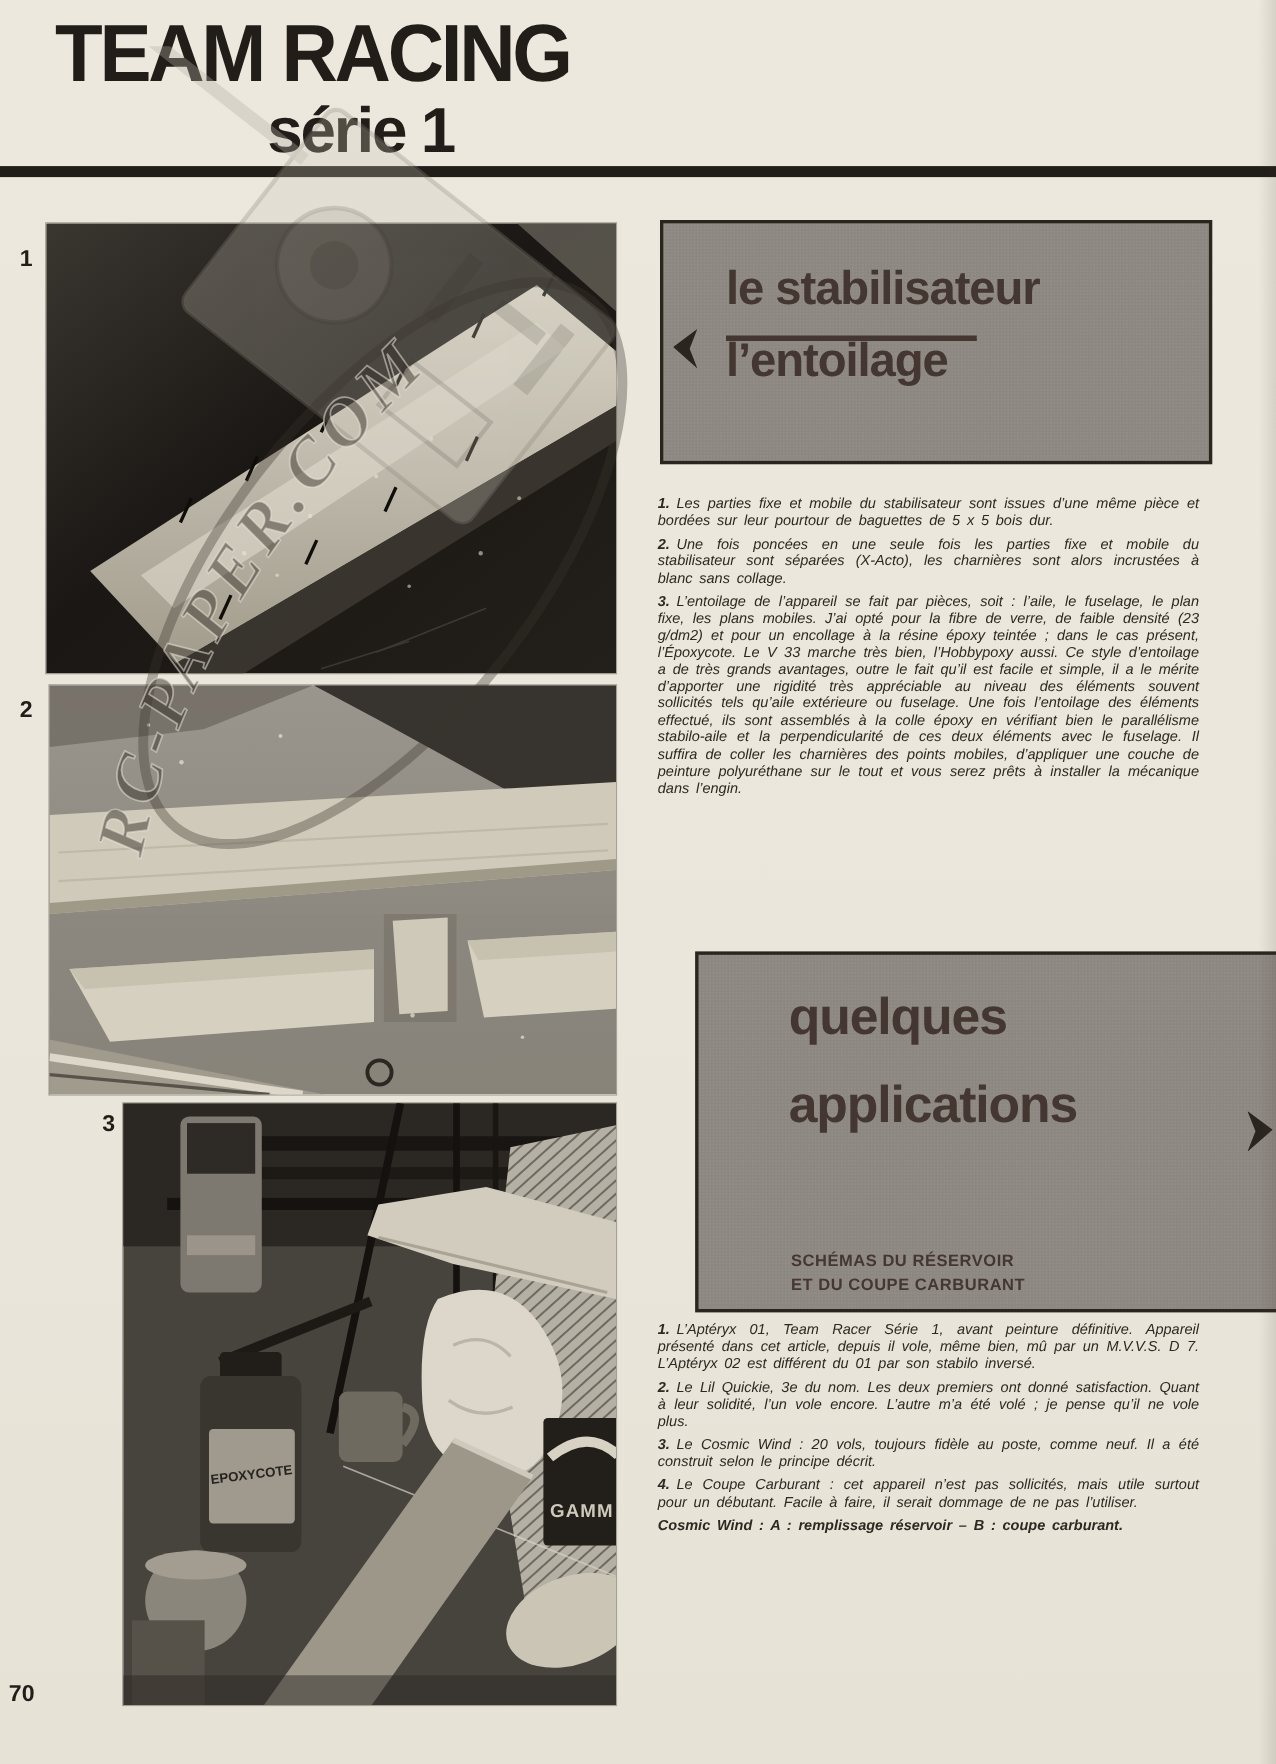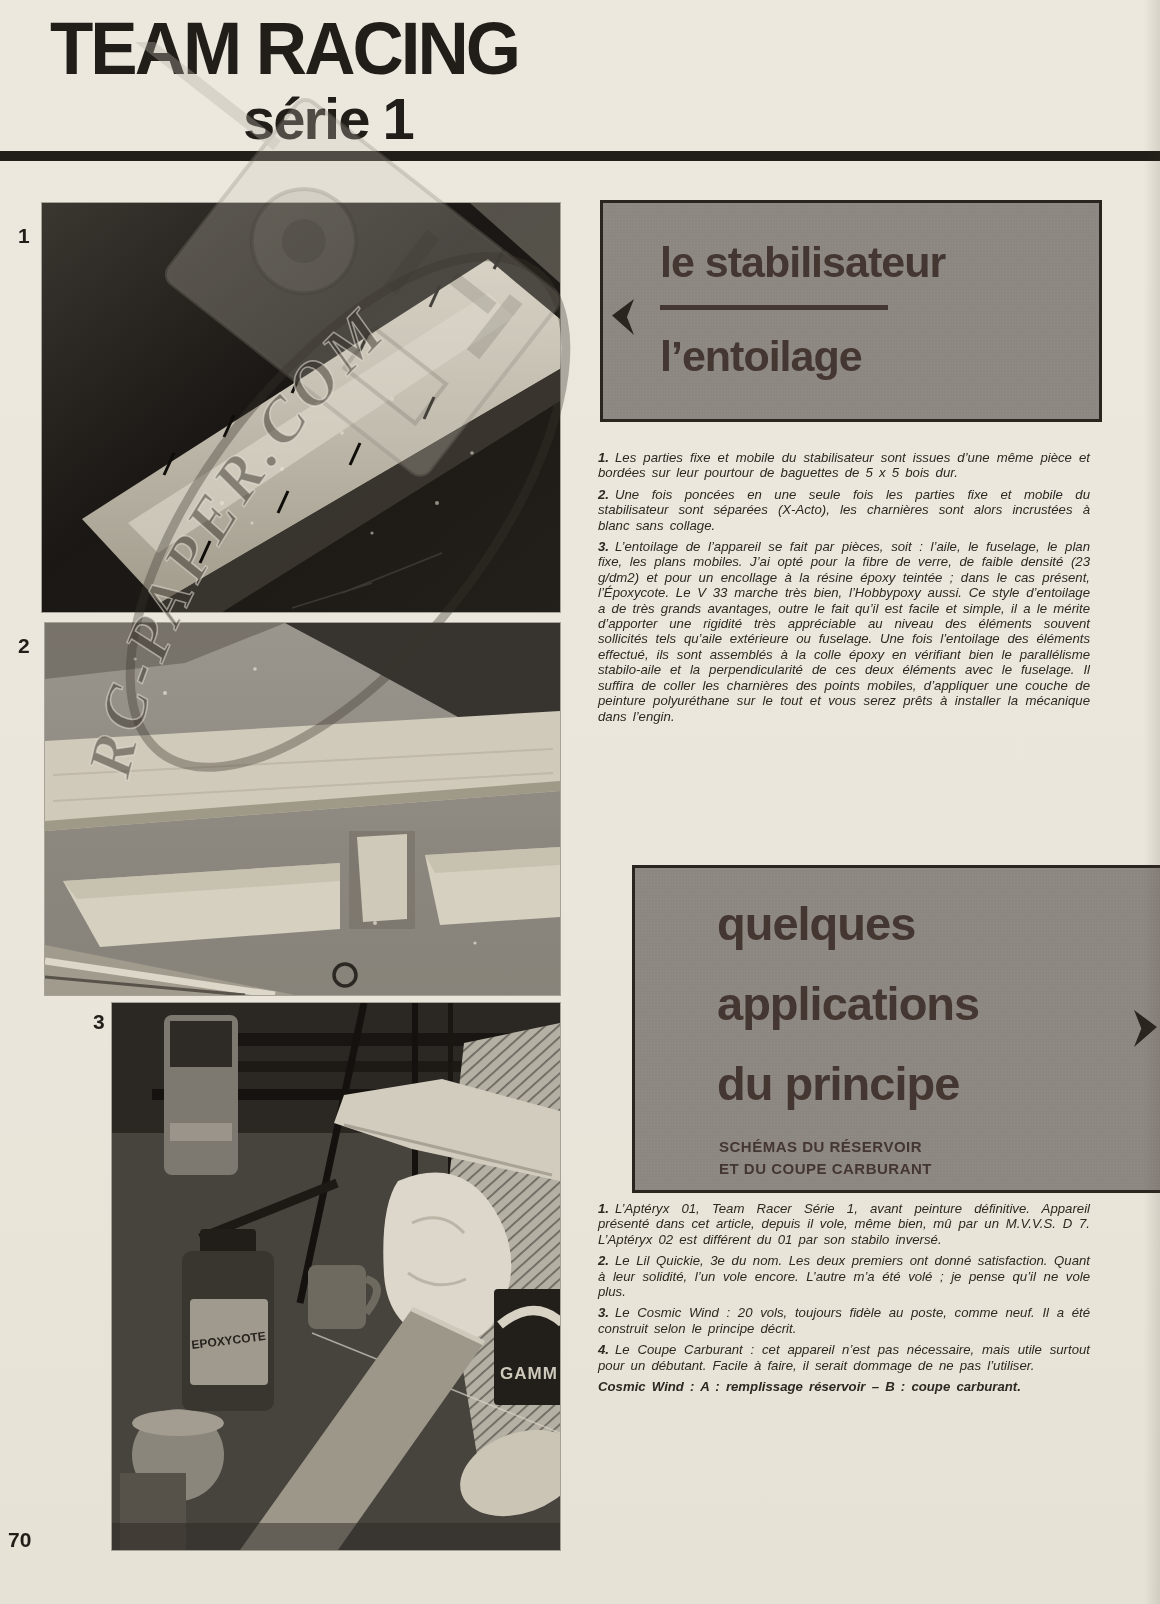--- a/index.html
+++ b/index.html
@@ -58,21 +58,21 @@
     position:absolute;background:var(--box_bg);
     border:3px solid var(--box_border);box-sizing:border-box;z-index:2;
     background-image:radial-gradient(rgba(255,255,255,0.06) 1px,transparent 1px);
     background-size:3px 3px;
   }
   .callout1{left:600px;top:200px;width:502px;height:222px;padding-left:44px;}
   .callout2{left:600px;top:865px;width:539px;height:328px;margin-left:32px;}
   .co-line{position:absolute;color:var(--box_ink);font-weight:bold;line-height:1;letter-spacing:-1px;}
   .c1-l1{left:57px;top:38px;font-size:43px;}
   .c1-ul{position:absolute;left:57px;top:102px;width:228px;height:5px;background:var(--box_ink);}
-  .c1-l2{left:57px;top:132px;font-size:43px;text-align:center;}
+  .c1-l2{left:57px;top:104px;font-size:43px;text-align:center;}
   .c2-l1{left:82px;top:32px;font-size:47px;}
   .c2-l2{left:82px;top:112px;font-size:47px;}
   .c2-l3{left:82px;top:192px;font-size:47px;}
   .c2-sub{position:absolute;left:84px;top:268px;font-size:15px;font-weight:bold;
     letter-spacing:0.5px;color:var(--box_ink);line-height:22px;}
   .arrow{position:absolute;background:var(--box_border);}
   .arrow-left{left:9px;top:96px;width:22px;height:36px;
     clip-path:polygon(100% 0%,0% 46%,100% 100%,68% 50%);}
   .arrow-right{right:11px;top:142px;width:23px;height:37px;
     clip-path:polygon(0% 0%,100% 46%,0% 100%,32% 50%);}
@@ -255,33 +255,32 @@
 
   <section class="textcol textcol1">
     <p><b>1.</b><span>Les parties fixe et mobile du stabilisateur sont issues d’une même pièce et bordées sur leur pourtour de baguettes de 5 x 5 bois dur.</span></p>
     <p><b>2.</b><span>Une fois poncées en une seule fois les parties fixe et mobile du stabilisateur sont séparées (X-Acto), les charnières sont alors incrustées à blanc sans collage.</span></p>
     <p><b>3.</b><span>L’entoilage de l’appareil se fait par pièces, soit : l’aile, le fuselage, le plan fixe, les plans mobiles. J’ai opté pour la fibre de verre, de faible densité (23 g/dm2) et pour un encollage à la résine époxy teintée ; dans le cas présent, l’Époxycote. Le V 33 marche très bien, l’Hobbypoxy aussi. Ce style d’entoilage a de très grands avantages, outre le fait qu’il est facile et simple, il a le mérite d’apporter une rigidité très appréciable au niveau des éléments souvent sollicités tels qu’aile extérieure ou fuselage. Une fois l’entoilage des éléments effectué, ils sont assemblés à la colle époxy en vérifiant bien le parallélisme stabilo-aile et la perpendicularité de ces deux éléments avec le fuselage. Il suffira de coller les charnières des points mobiles, d’appliquer une couche de peinture polyuréthane sur le tout et vous serez prêts à installer la mécanique dans l’engin.</span></p>
   </section>
 
   <section class="callout callout2">
     <div class="co-line c2-l1">quelques</div>
     <div class="co-line c2-l2">applications</div>
-    <div class="co-line c2-l3">du principe</div>
     <div class="c2-sub">
       <div>SCHÉMAS DU RÉSERVOIR</div>
       <div>ET DU COUPE CARBURANT</div>
     </div>
     <span class="arrow arrow-right"></span>
   </section>
 
   <section class="textcol textcol2">
     <p><b>1.</b><span>L’Aptéryx 01, Team Racer Série 1, avant peinture définitive. Appareil présenté dans cet article, depuis il vole, même bien, mû par un M.V.V.S. D 7. L’Aptéryx 02 est différent du 01 par son stabilo inversé.</span></p>
     <p><b>2.</b><span>Le Lil Quickie, 3e du nom. Les deux premiers ont donné satisfaction. Quant à leur solidité, l’un vole encore. L’autre m’a été volé ; je pense qu’il ne vole plus.</span></p>
     <p><b>3.</b><span>Le Cosmic Wind : 20 vols, toujours fidèle au poste, comme neuf. Il a été construit selon le principe décrit.</span></p>
-    <p><b>4.</b><span>Le Coupe Carburant : cet appareil n’est pas nécessaire, mais utile surtout pour un débutant. Facile à faire, il serait dommage de ne pas l’utiliser.</span></p>
+    <p><b>4.</b><span>Le Coupe Carburant : cet appareil n’est pas sollicités, mais utile surtout pour un débutant. Facile à faire, il serait dommage de ne pas l’utiliser.</span></p>
     <p class="caption">Cosmic Wind : A : remplissage réservoir – B : coupe carburant.</p>
   </section>
 
   <svg class="watermark" viewBox="0 0 640 840" width="640" height="840">
     <g opacity="0.5">
       <g transform="rotate(38 320 240)">
         <rect x="170" y="120" width="330" height="230" rx="12" fill="#cdc8bc" fill-opacity="0.55" stroke="#8a857b" stroke-opacity="0.6" stroke-width="4"></rect>
         <circle cx="260" cy="235" r="52" fill="#a8a398" fill-opacity="0.6" stroke="#6e6960" stroke-opacity="0.5" stroke-width="4"></circle>
         <circle cx="260" cy="235" r="22" fill="#7d786e" fill-opacity="0.6"></circle>
         <rect x="350" y="150" width="16" height="70" fill="#6e6960" fill-opacity="0.5"></rect>

